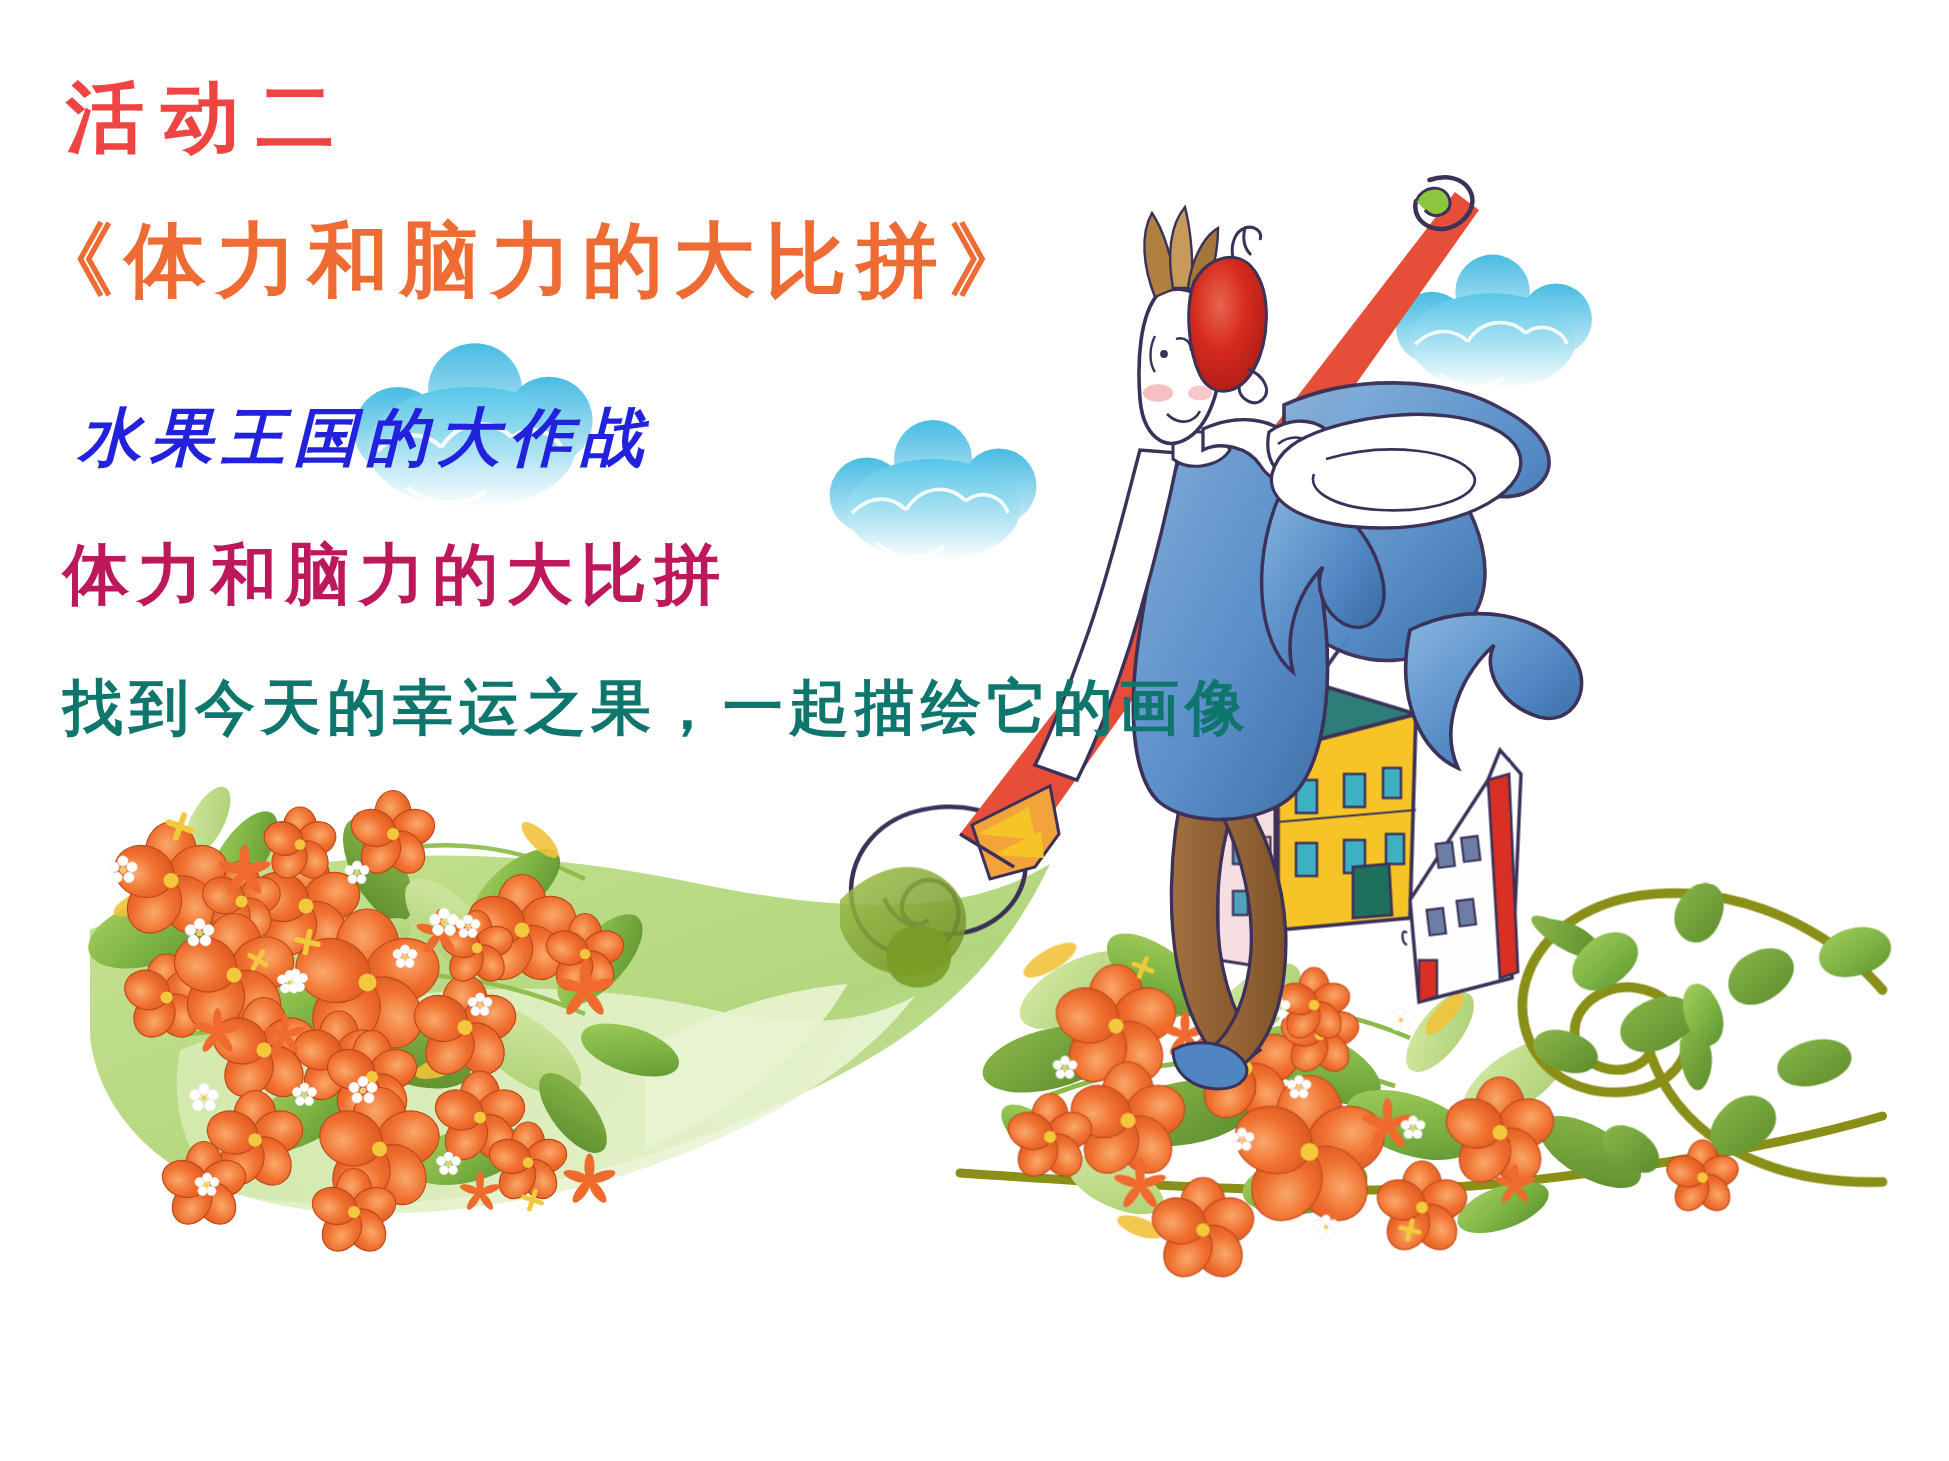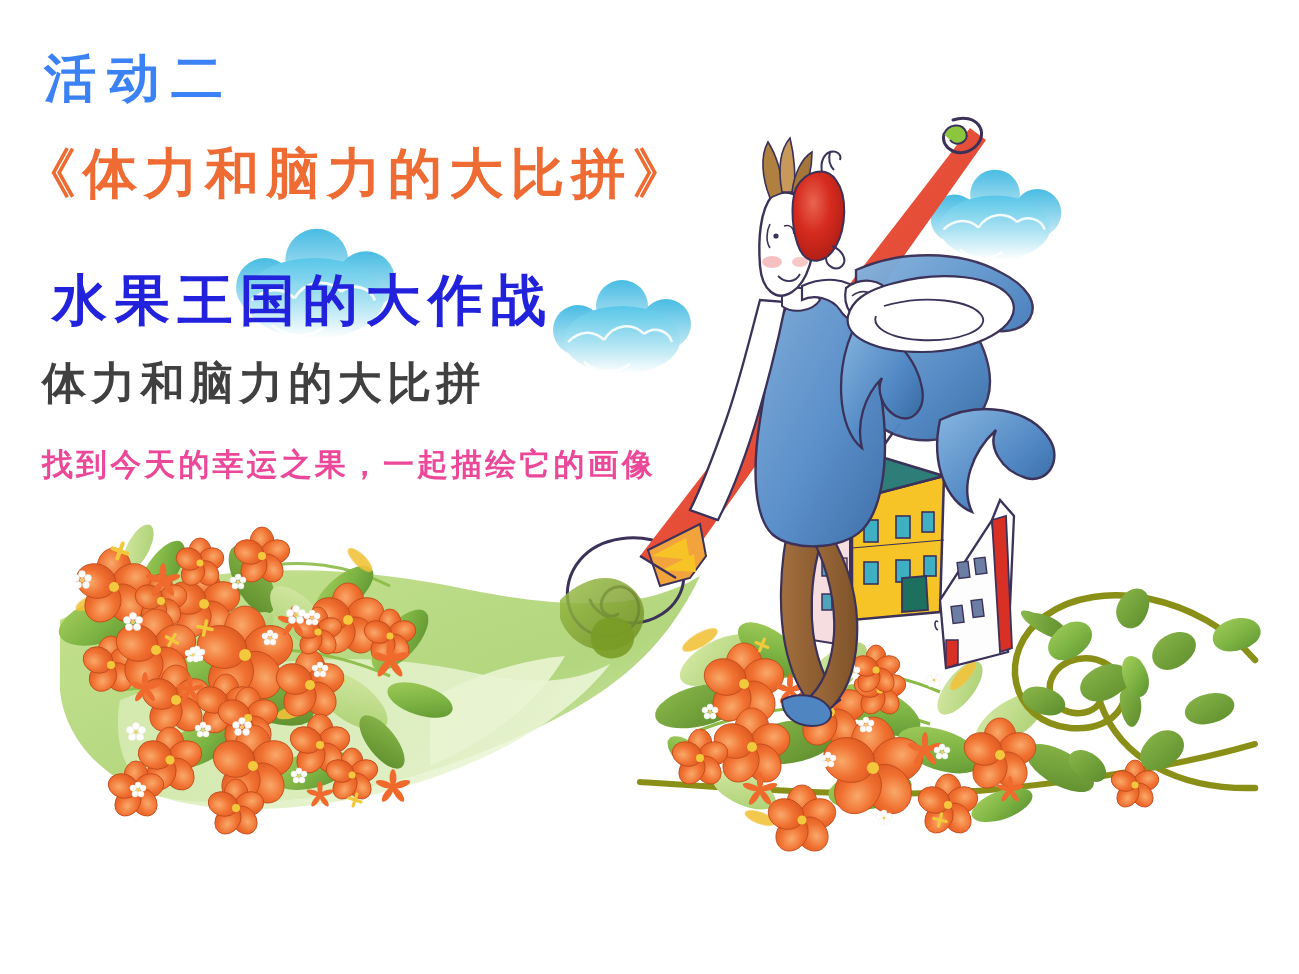--- a/index.html
+++ b/index.html
@@ -30,49 +30,50 @@
     font-family: "DejaVu Sans", "Liberation Sans", sans-serif;
     font-weight: bold;
     letter-spacing: 0.10em;
     z-index: 40;
     user-select: none;
   }
   #t-activity {
     left: 44px;
     top: 44px;
     font-size: 52px;
-    color: #3b82f6;
+    color: #ef4444;
     letter-spacing: 0.22em;
   }
   #t-theme {
     left: 22px;
     top: 138px;
     font-size: 54px;
     color: #ee6b33;
     letter-spacing: 0.13em;
   }
   #t-line1 {
     left: 52px;
     top: 264px;
-    font-size: 55px;
+    font-size: 42px;
     color: #2222dd;
     letter-spacing: 0.14em;
+    font-style: italic;
   }
   #t-line2 {
     left: 42px;
     top: 354px;
     font-size: 44px;
-    color: #404040;
+    color: #be185d;
     letter-spacing: 0.12em;
   }
   #t-line3 {
     left: 42px;
     top: 444px;
-    font-size: 31px;
-    color: #ec4899;
+    font-size: 40px;
+    color: #0f766e;
     letter-spacing: 0.10em;
   }
 </style>
 </head>
 <body>
 
 <div id="slide">
 
   <svg id="art" viewBox="0 0 1299 974">
     <defs>

